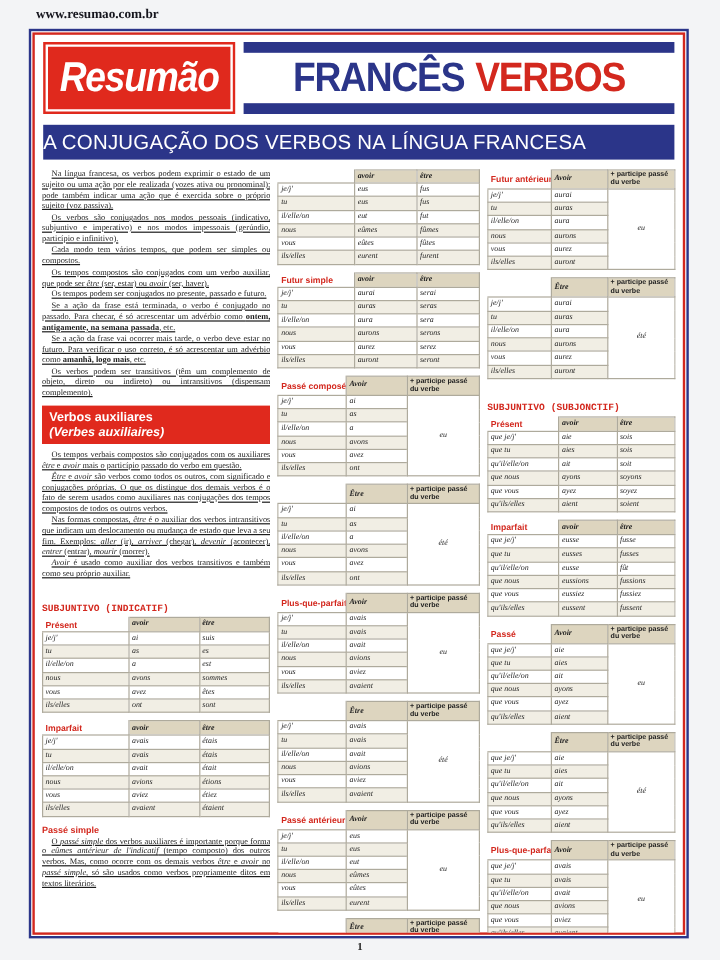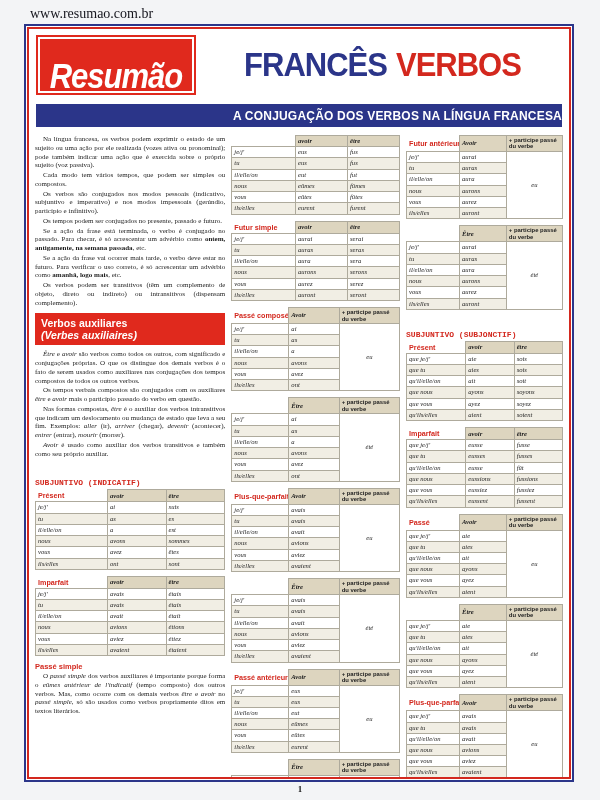--- a/index.html
+++ b/index.html
@@ -1,34 +1,34 @@
 <!DOCTYPE html>
 <html><head>
 <meta charset="utf-8">
 <style>
   html,body{margin:0;padding:0;}
   body{width:600px;height:800px;background:#f3f4f6;font-family:"Liberation Serif",serif;position:relative;overflow:hidden;}
-  .url{position:absolute;top:6px;left:30px;font-family:"Liberation Serif",serif;font-weight:normal;font-size:14px;color:#15151d;}
+  .url{position:absolute;top:6px;left:30px;font-family:"Liberation Serif",serif;font-weight:bold;font-size:11px;color:#15151d;}
   .card{position:absolute;top:24px;left:24px;width:550px;height:758px;border:2px solid #2b3589;background:#fff;box-sizing:border-box;}
   .card-inner{position:absolute;inset:1px;border:2px solid #d3281e;background:#fff;padding:5px 6px 3px;box-sizing:border-box;overflow:hidden;}
   .header-strip{display:flex;height:60px;gap:7px;margin:1px 1px 0;}
-  .logo-box{flex:0 0 160px;background:#e0291d;display:flex;align-items:flex-end;justify-content:center;box-shadow:inset 0 0 0 2px #e0291d,inset 0 0 0 4px #fff;}
+  .logo-box{flex:0 0 160px;background:#e0291d;display:flex;align-items:center;justify-content:center;box-shadow:inset 0 0 0 2px #e0291d,inset 0 0 0 4px #fff;}
   .logo-text{color:#fff;font-family:"Liberation Sans",sans-serif;font-weight:bold;font-style:italic;font-size:31px;letter-spacing:-1px;transform:scaleY(1.12);}
-  .title-box{flex:1;display:flex;flex-direction:row;}
+  .title-box{flex:1;display:flex;flex-direction:column;}
   .title-bar{height:9px;background:#2b3589;}
   .title-mid{flex:1;display:flex;align-items:center;justify-content:center;gap:9px;font-family:"Liberation Sans",sans-serif;font-weight:bold;font-size:31px;letter-spacing:-1px;transform:scaleY(1.1);white-space:nowrap;}
   .title-main{color:#2b3589;}
   .title-accent{color:#d3281e;}
-  .banner{margin:9px 1px 0;background:#2b3589;color:#fff;text-align:right;font-family:"Liberation Sans",sans-serif;font-weight:bold;font-size:12px;padding:5px 0 4px;letter-spacing:.2px;}
+  .banner{margin:9px 1px 0;background:#2b3589;color:#fff;text-align:left;font-family:"Liberation Sans",sans-serif;font-weight:normal;font-size:17px;padding:5px 0 4px;letter-spacing:.2px;}
   .content{display:flex;gap:6px;margin-top:8px;align-items:flex-start;}
   .col{overflow:hidden;}
   .col-left{width:194px;}
   .col-mid{width:172px;}
   .col-right{width:160px;}
-  .para{font-size:7px;line-height:1.25;text-align:justify;text-indent:8px;margin:0 0 1px;color:#1c1c1c;}
+  .para{font-size:7px;line-height:1.25;text-align:justify;text-indent:8px;margin:0 0 1px;color:#1c1c1c;text-decoration:underline;}
   .section-banner{background:#e0291d;color:#fff;font-family:"Liberation Sans",sans-serif;font-weight:bold;font-size:10.5px;line-height:1.15;padding:4px 6px;margin:6px 0 5px;}
   .section-banner .l2{font-style:italic;display:block;}
   .mode-heading{color:#d3281e;font-family:Liberation Mono, monospace;font-weight:bold;font-size:8px;margin:20px 0 2px;}
   .tense-heading{color:#d3281e;font-family:"Liberation Sans",sans-serif;font-weight:bold;font-size:7.5px;margin:4px 0 1px;}
   table.conj{width:100%;border-collapse:collapse;margin:0 0 6px;table-layout:fixed;}
   .conj th,.conj td{border:1px solid #aeaa9c;font-size:6.6px;padding:1px 2px;line-height:1.25;overflow:hidden;white-space:nowrap;}
   .conj th{background:#ddd5bf;text-align:left;font-style:italic;font-weight:bold;color:#222;}
   .conj th.label-cell{background:#fff;border-top-color:transparent;border-left-color:transparent;color:#d3281e;font-family:"Liberation Sans",sans-serif;font-style:normal;font-size:7.2px;}
   .conj th.part-head{font-family:"Liberation Sans",sans-serif;font-style:normal;font-size:5.9px;line-height:1.1;white-space:normal;}
   .conj td{font-style:italic;color:#222;background:#fff;}
@@ -56,29 +56,30 @@
         </div>
         <div class="title-bar"></div>
       </div>
     </div>
 
     <div class="banner">A CONJUGAÇÃO DOS VERBOS NA LÍNGUA FRANCESA</div>
 
     <div class="content">
       <div class="col col-left">
           <p class="para">Na língua francesa, os verbos podem exprimir o estado de um sujeito ou uma ação por ele realizada (vozes ativa ou pronominal); pode também indicar uma ação que é exercida sobre o próprio sujeito (voz passiva).</p>
+          <p class="para">Os verbos são conjugados nos modos pessoais (indicativo, subjuntivo e imperativo) e nos modos impessoais (gerúndio, particípio e infinitivo).</p>
           <p class="para">Cada modo tem vários tempos, que podem ser simples ou compostos.</p>
-          <p class="para">Os verbos são conjugados nos modos pessoais (indicativo, subjuntivo e imperativo) e nos modos impessoais (gerúndio, particípio e infinitivo).</p>
+          <p class="para">Os tempos compostos são conjugados com um verbo auxiliar, que pode ser <i>être</i> (ser, estar) ou <i>avoir</i> (ser, haver).</p>
           <p class="para">Os tempos podem ser conjugados no presente, passado e futuro.</p>
           <p class="para">Se a ação da frase está terminada, o verbo é conjugado no passado. Para checar, é só acrescentar um advérbio como <b>ontem, antigamente, na semana passada</b>, etc.</p>
           <p class="para">Se a ação da frase vai ocorrer mais tarde, o verbo deve estar no futuro. Para verificar o uso correto, é só acrescentar um advérbio como <b>amanhã, logo mais</b>, etc.</p>
           <p class="para">Os verbos podem ser transitivos (têm um complemento de objeto, direto ou indireto) ou intransitivos (dispensam complemento).</p>
           <div class="section-banner"><span>Verbos auxiliares</span><span class="l2">(Verbes auxiliaires)</span></div>
+          <p class="para">Os tempos verbais compostos são conjugados com os auxiliares <i>être</i> e <i>avoir</i> mais o particípio passado do verbo em questão.</p>
           <p class="para"><i>Être</i> e <i>avoir</i> são verbos como todos os outros, com significado e conjugações próprias. O que os distingue dos demais verbos é o fato de serem usados como auxiliares nas conjugações dos tempos compostos de todos os outros verbos.</p>
-          <p class="para">Os tempos verbais compostos são conjugados com os auxiliares <i>être</i> e <i>avoir</i> mais o particípio passado do verbo em questão.</p>
           <p class="para">Nas formas compostas, <i>être</i> é o auxiliar dos verbos intransitivos que indicam um deslocamento ou mudança de estado que leva a seu fim. Exemplos: <i>aller</i> (ir), <i>arriver</i> (chegar), <i>devenir</i> (acontecer), <i>entrer</i> (entrar), <i>mourir</i> (morrer).</p>
           <p class="para"><i>Avoir</i> é usado como auxiliar dos verbos transitivos e também como seu próprio auxiliar.</p>
           <div class="mode-heading">SUBJUNTIVO (INDICATIF)</div>
           <table class="conj">
             <colgroup>
               <col style="width: 38%;">
               <col style="width: 31%;">
               <col style="width: 31%;">
             </colgroup>
             <thead>

